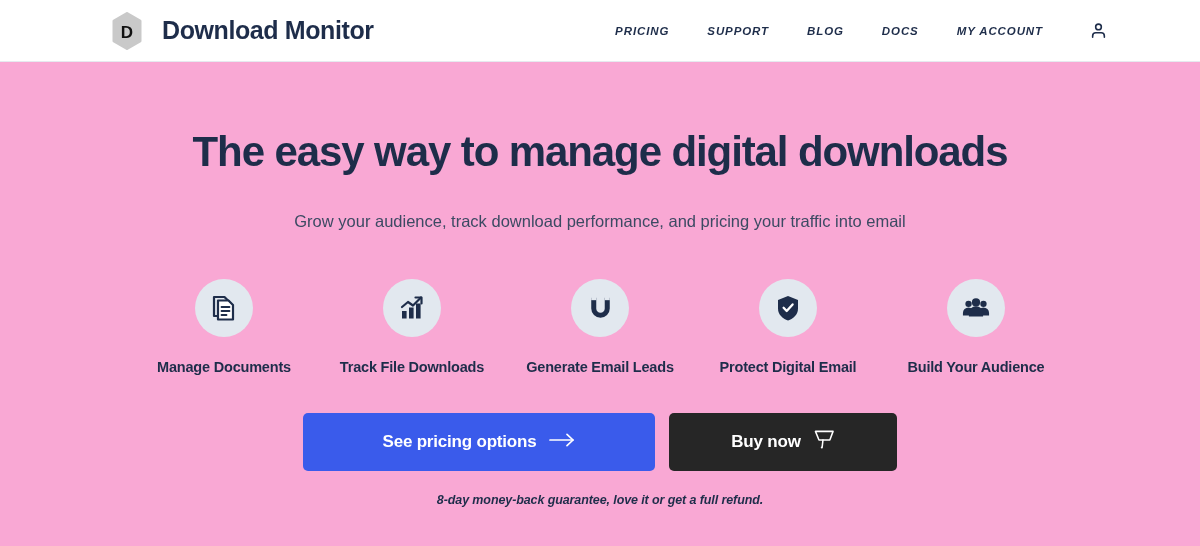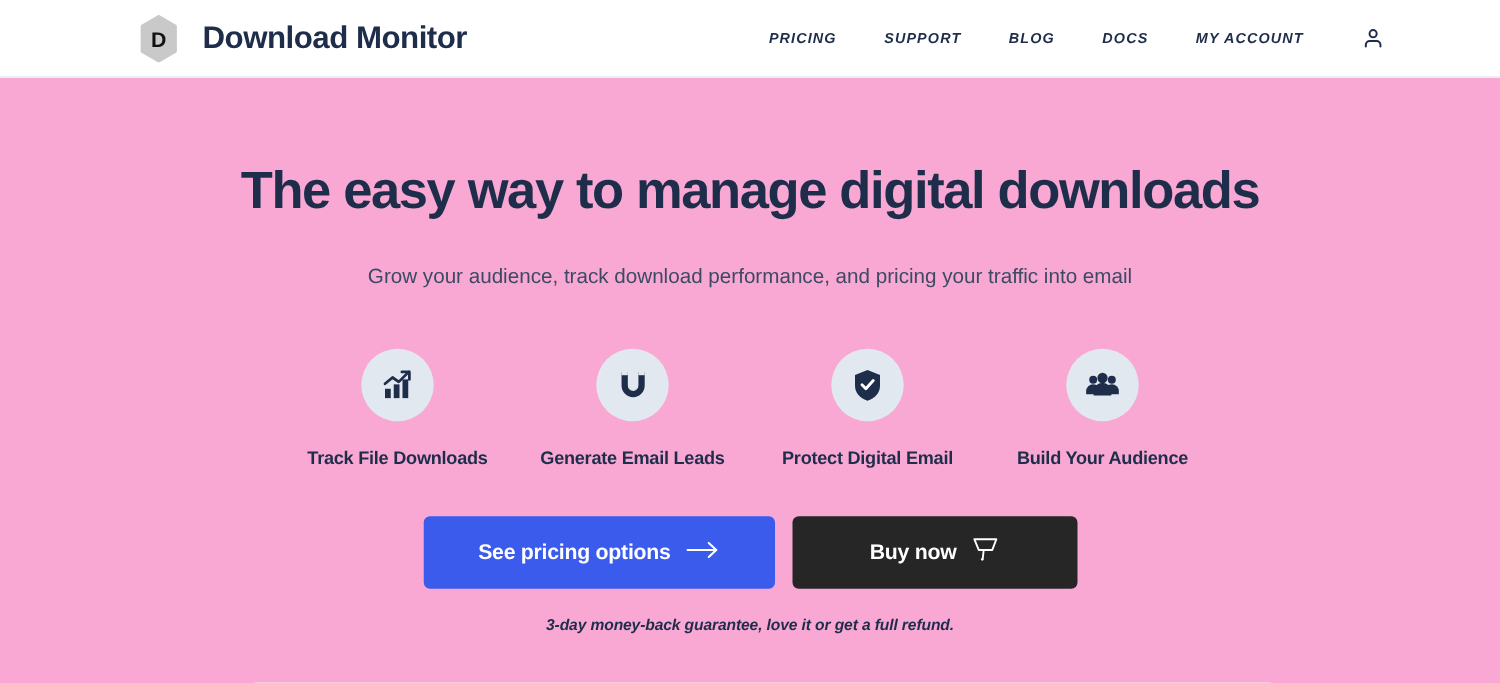--- a/index.html
+++ b/index.html
@@ -156,21 +156,21 @@
     cursor: pointer;
     display: inline-flex;
     align-items: center;
     justify-content: center;
     gap: 13px;
     height: 58px;
   }
 
   .btn-primary {
     background: #3a5beb;
-    width: 281px;
+    width: 352px;
   }
 
   .btn-dark {
     background: #262626;
     width: 228px;
   }
 
   .guarantee {
     margin-top: 22px;
     font-size: 12.5px;
@@ -214,20 +214,30 @@
 <main class="hero">
 
   <h1 class="hero-title">The easy way to manage digital downloads</h1>
 
   <p class="hero-subtitle">
     <span>Grow your audience, track download performance, and pricing your traffic into email</span><br>
   </p>
 
   <div class="features">
 
+    <a class="feature" href="#">
+      <span class="feature-badge">
+        <svg width="28" height="28" viewBox="0 0 28 28" fill="#1e2d4a" aria-hidden="true">
+          <path d="M4 3 h10.5 l4.5 4.5 V22 H4 Z" fill="none" stroke="#1e2d4a" stroke-width="2.2" stroke-linejoin="round"></path>
+          <path d="M8 6.5 h10.5 l4.5 4.5 V25.5 H8 Z" fill="#fff" stroke="#1e2d4a" stroke-width="2.2" stroke-linejoin="round"></path>
+          <path d="M11.5 13 h8 M11.5 17 h8 M11.5 21 h5" stroke="#1e2d4a" stroke-width="1.8" stroke-linecap="round"></path>
+        </svg>
+      </span>
+      <span class="feature-label">Manage Documents</span>
+    </a>
 
     <a class="feature" href="#">
       <span class="feature-badge">
         <svg width="28" height="28" viewBox="0 0 28 28" aria-hidden="true">
           <rect x="4" y="17" width="4.6" height="7.5" fill="#1e2d4a"></rect>
           <rect x="11" y="13.5" width="4.6" height="11" fill="#1e2d4a"></rect>
           <rect x="18" y="9.5" width="4.6" height="15" fill="#1e2d4a"></rect>
           <path d="M4 13 L10 8 L15 11.5 L23 3.5" fill="none" stroke="#1e2d4a" stroke-width="2.2" stroke-linecap="round" stroke-linejoin="round"></path>
           <path d="M17.5 3.5 H23.5 V9.5" fill="none" stroke="#1e2d4a" stroke-width="2.2" stroke-linecap="round" stroke-linejoin="round"></path>
         </svg>
@@ -290,15 +300,15 @@
         <svg width="21" height="20" viewBox="0 0 22 21" fill="none" stroke="#ffffff" stroke-width="1.6" stroke-linecap="round" stroke-linejoin="round" aria-hidden="true">
           <path d="M1.5 2.5 H20 L16.6 11.5 H5.2 Z"></path>
           <path d="M9.4 11.5 L8.6 18.5"></path>
           <circle cx="8.2" cy="19.4" r="1.1" fill="#ffffff" stroke="none"></circle>
         </svg>
       </span>
     </button>
 
   </div>
 
-  <p class="guarantee">3-day money-back guarantee, love it or get a full refund.</p>
+  <p class="guarantee">8-day money-back guarantee, love it or get a full refund.</p>
 
 </main>
 
 </body></html>

